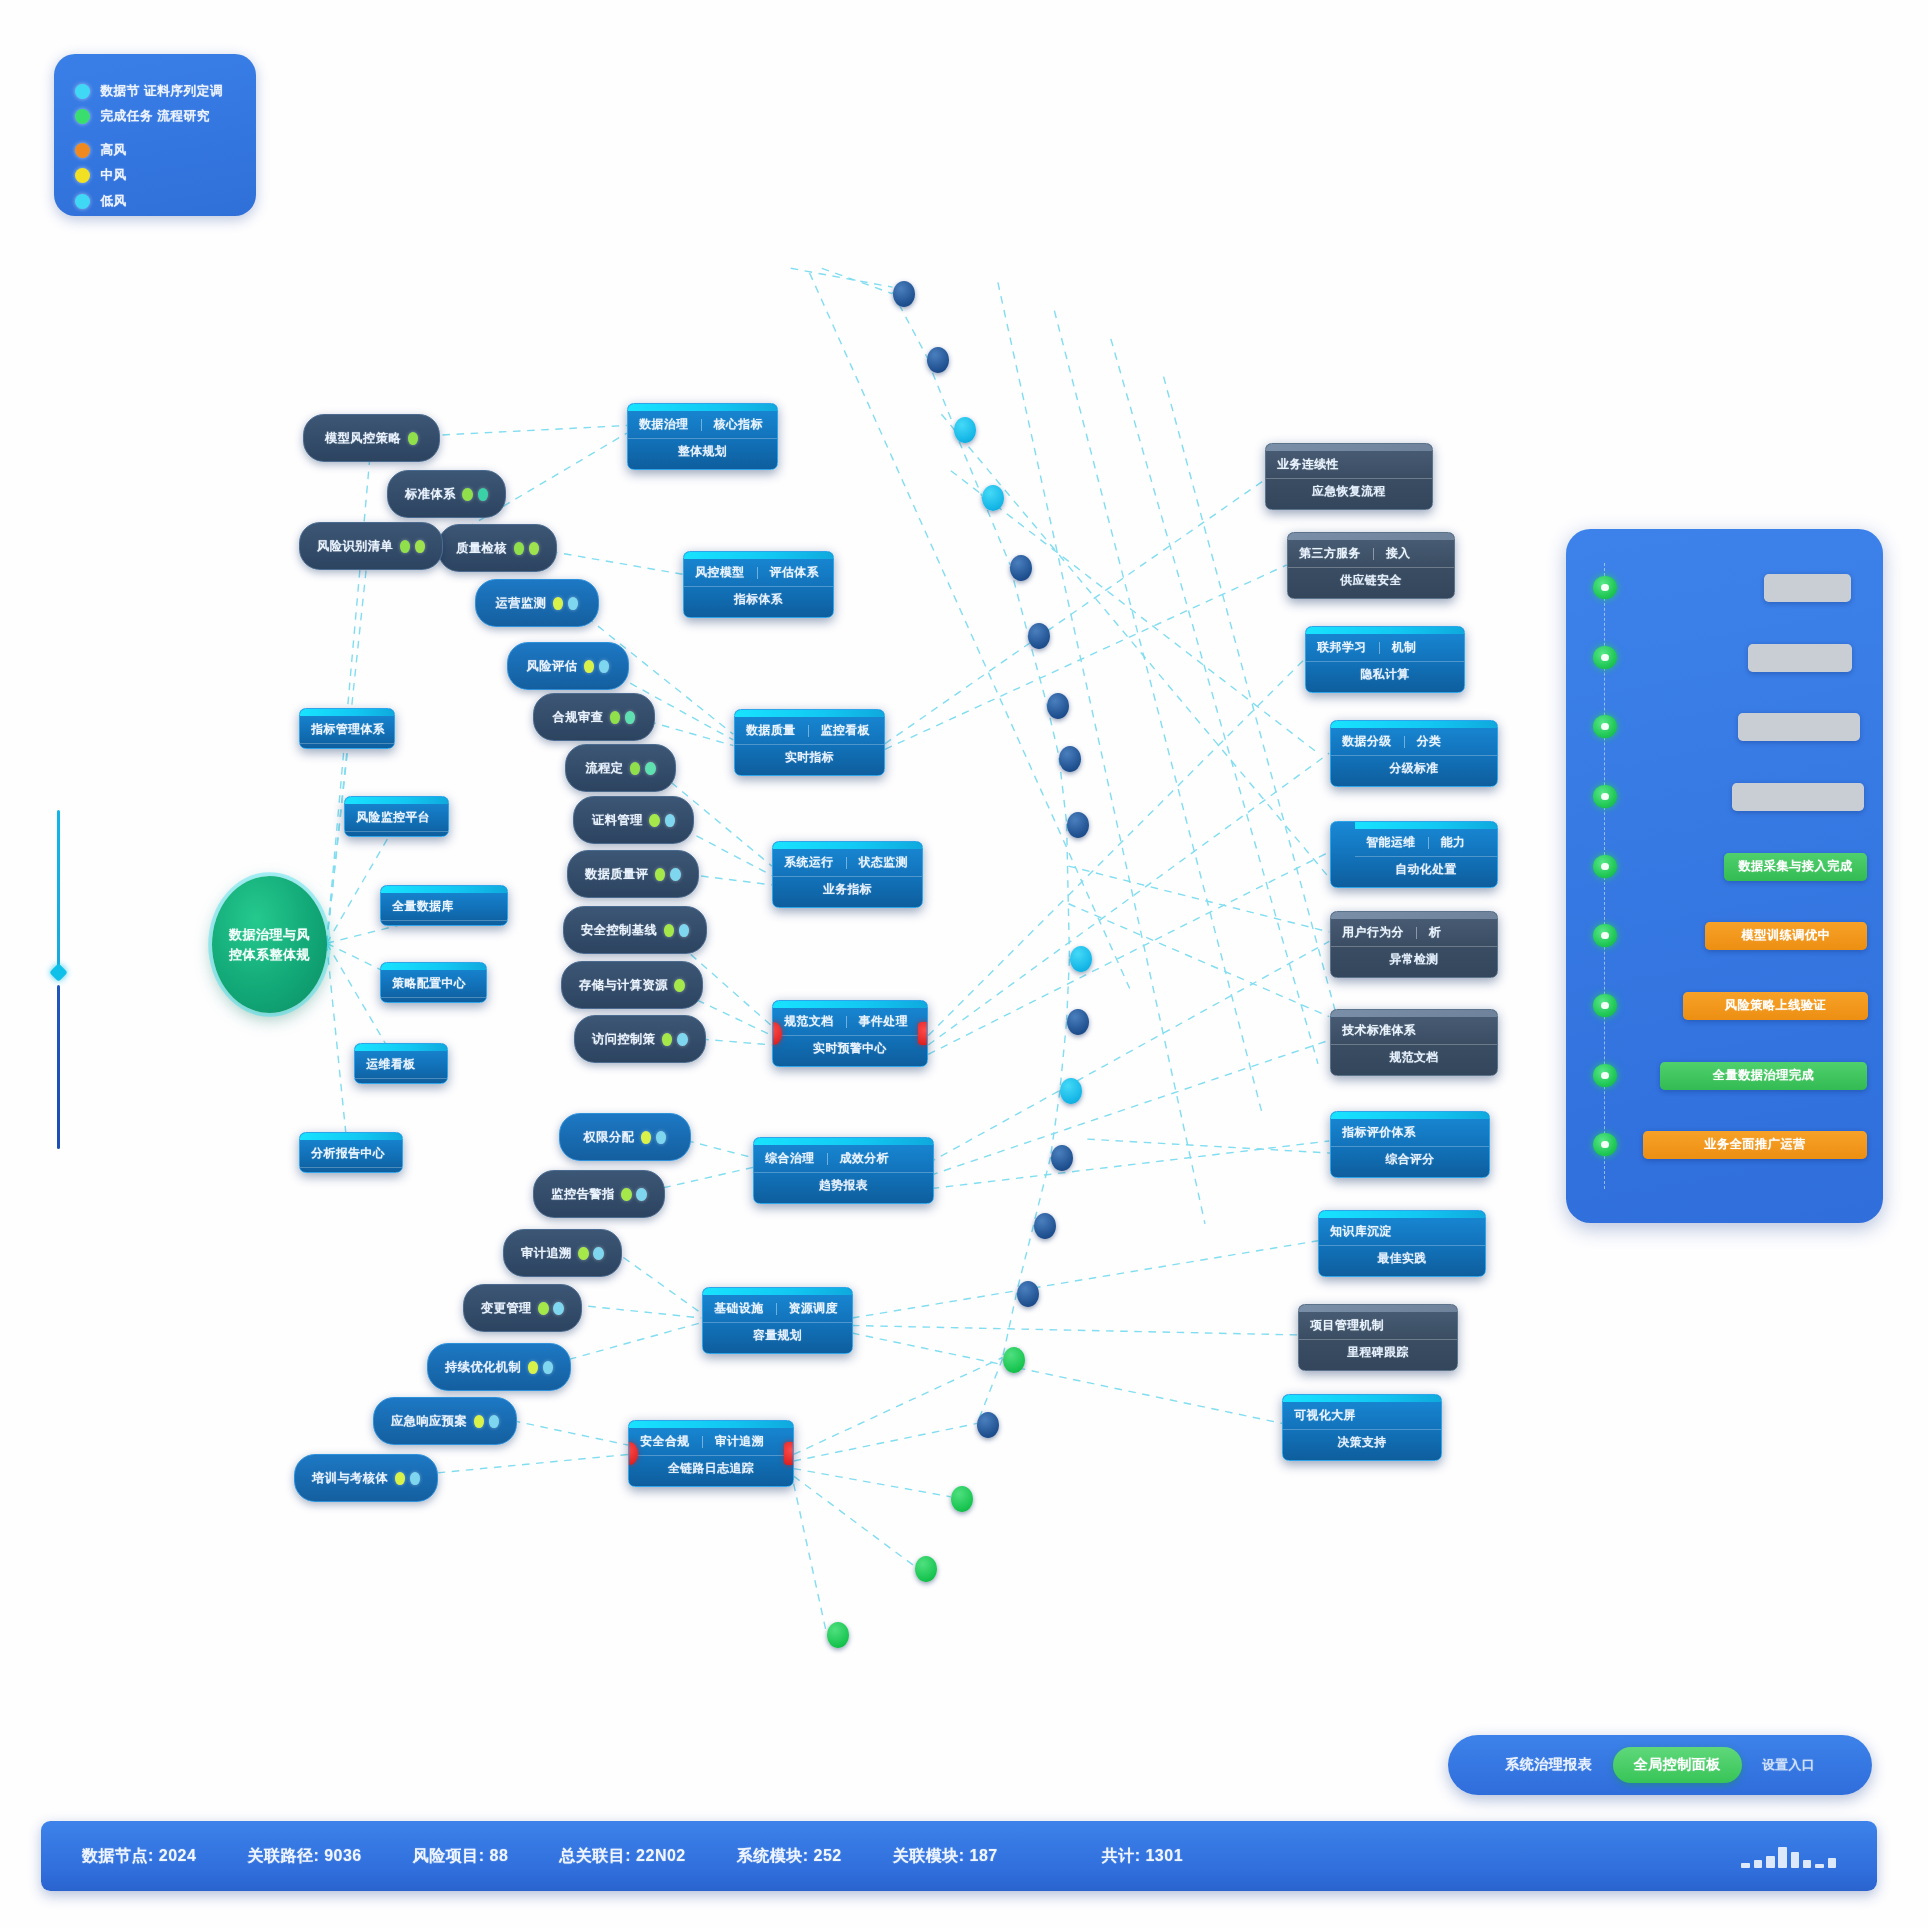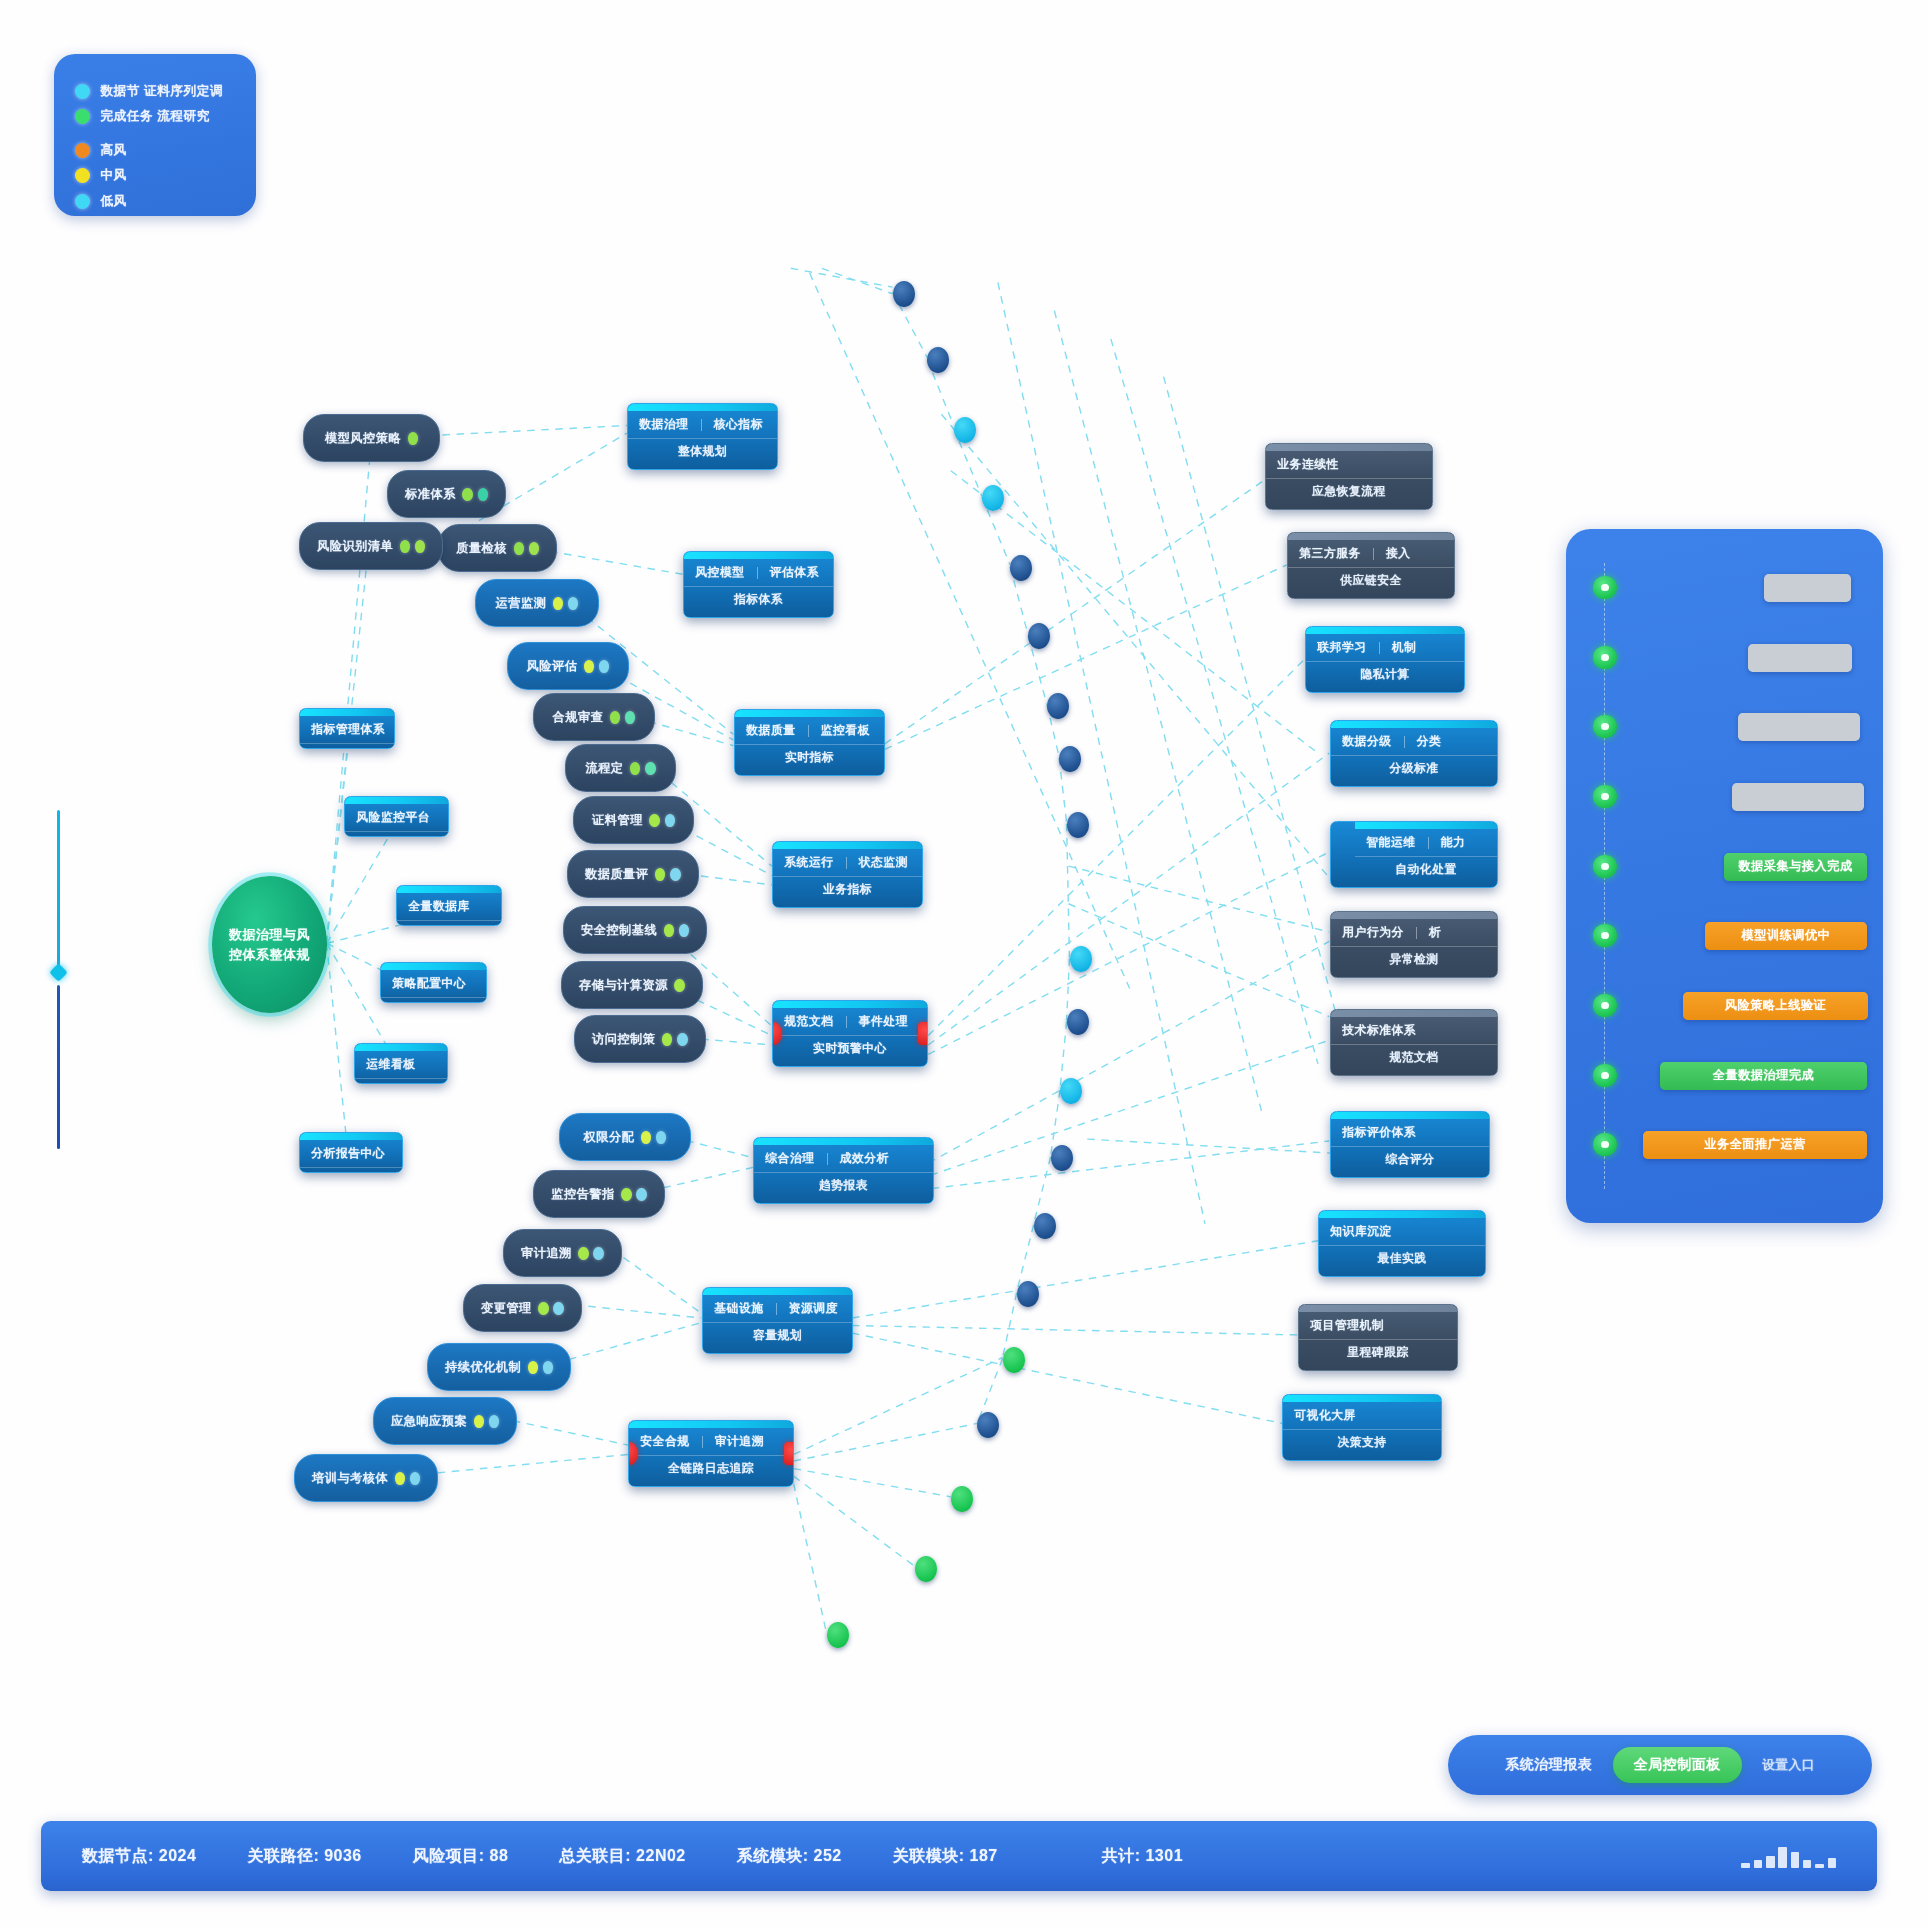--- a/index.html
+++ b/index.html
@@ -485,21 +485,21 @@
         <div class="hdr">
           <span class="gl">指标管理体系</span>
         </div>
       </div>
       <div class="card bright" style="left: 344px; top: 796px; width: 105px;">
         <div class="topbar"></div>
         <div class="hdr">
           <span class="gl">风险监控平台</span>
         </div>
       </div>
-      <div class="card bright" style="left: 396px; top: 885px; width: 106px;">
+      <div class="card bright" style="left: 380px; top: 885px; width: 128px;">
         <div class="topbar"></div>
         <div class="hdr">
           <span class="gl">全量数据库</span>
         </div>
       </div>
       <div class="card bright" style="left: 380px; top: 962px; width: 107px;">
         <div class="topbar"></div>
         <div class="hdr">
           <span class="gl">策略配置中心</span>
         </div>

